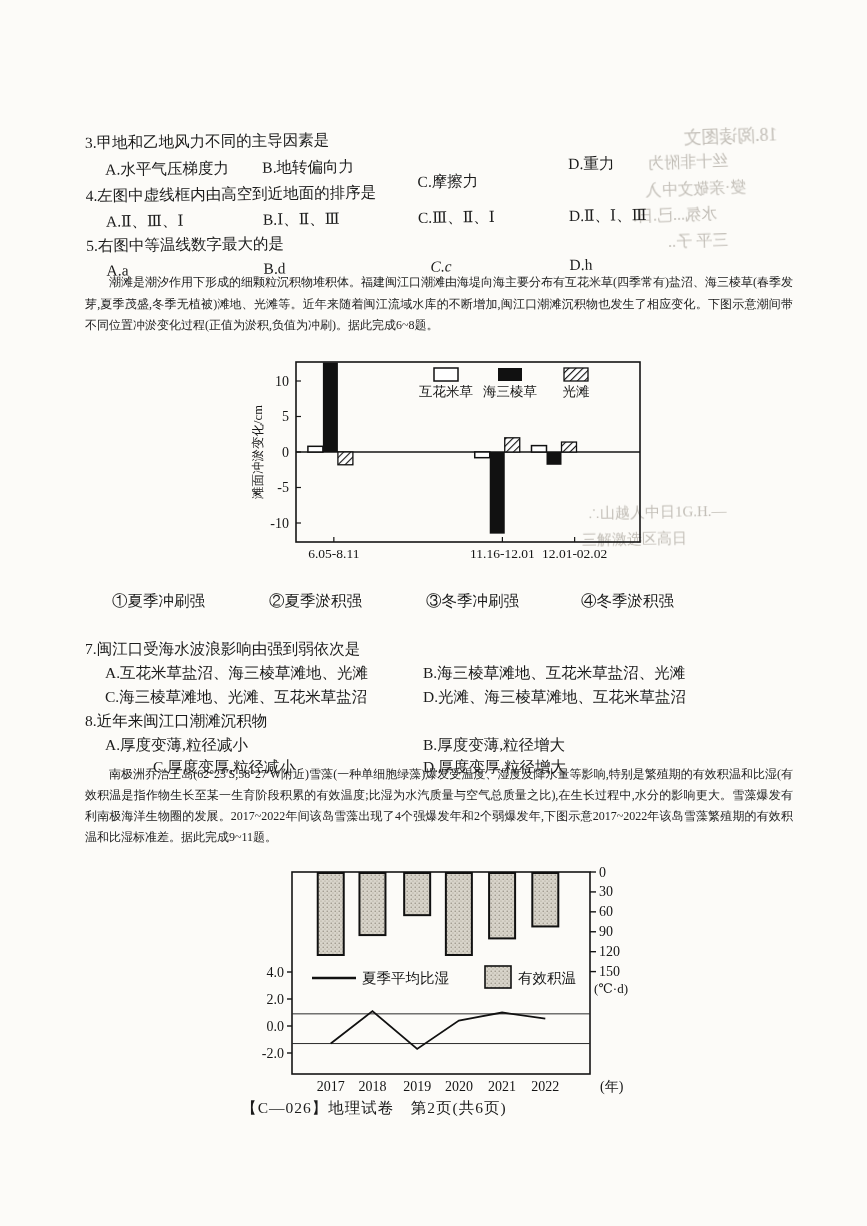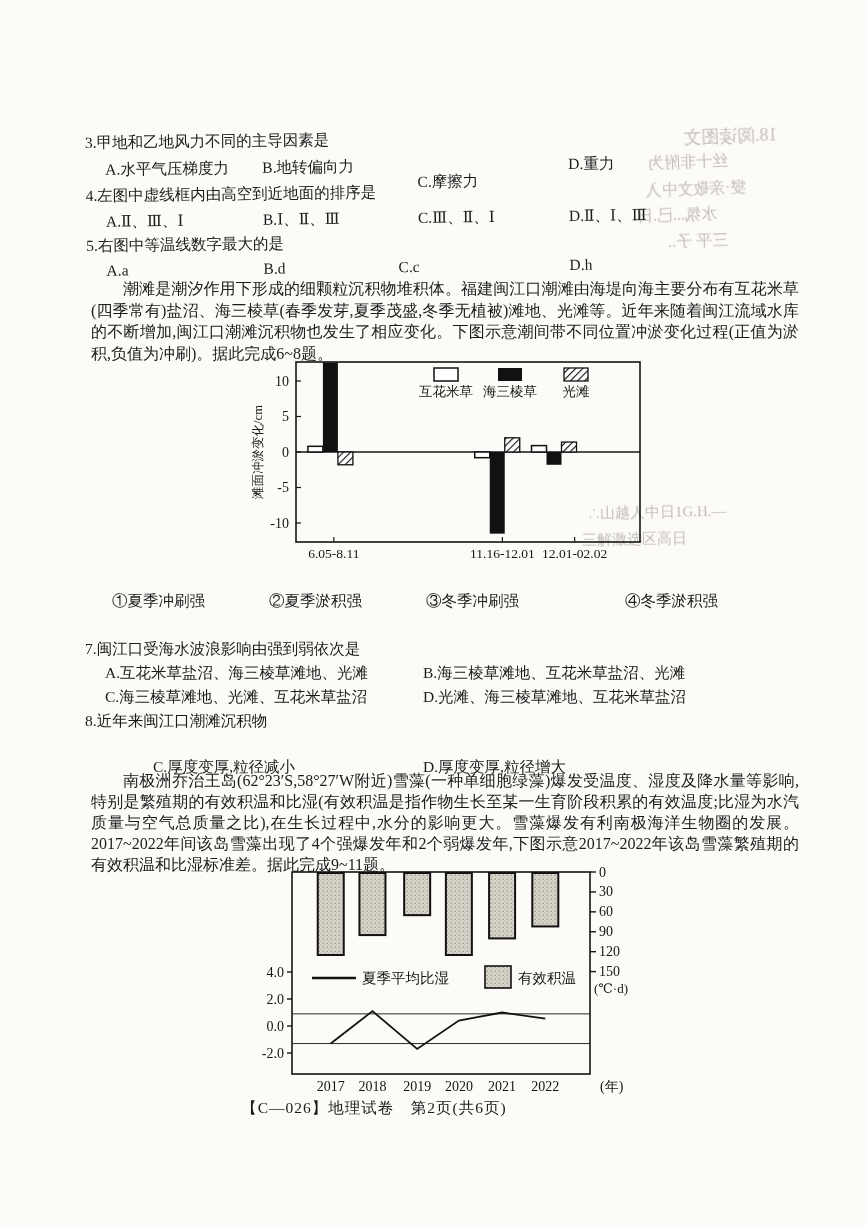--- a/index.html
+++ b/index.html
@@ -7,22 +7,22 @@
     position:relative;width:867px;height:1226px;margin:0 auto;
     background:#fcfbf8;overflow:hidden;
     font-family:"Liberation Serif","DejaVu Serif",serif;
     color:#1b1b1b;
   }
   .abs{position:absolute;}
   .stem{position:absolute;left:85px;width:710px;font-size:15.5px;white-space:nowrap;}
   .optrow{position:absolute;left:85px;width:720px;height:24px;font-size:15.5px;}
   .opt{position:absolute;top:0;white-space:nowrap;}
   .passage{
-    position:absolute;left:85px;width:708px;font-size:16px;line-height:21.6px;
-    text-align:justify;text-indent:2em;margin:6px;
+    position:absolute;left:85px;width:708px;font-size:12px;line-height:21.6px;
+    text-align:justify;text-indent:2em;margin:0;
   }
   .tilt{transform:rotate(-0.7deg);transform-origin:0 50%;}
   .chartbox{position:absolute;}
   .footer{
     position:absolute;left:0;top:1098px;width:748px;text-align:center;
     font-size:15.5px;letter-spacing:1px;
   }
   .bleed{
     position:absolute;font-size:16px;color:#8d867b;opacity:.52;
     transform:scaleX(-1) rotate(2deg);filter:blur(.4px);white-space:nowrap;
@@ -56,21 +56,21 @@
     <div class="optrow" style="top:213px;">
       <span class="opt" style="left:20px;">A.Ⅱ、Ⅲ、Ⅰ</span>
       <span class="opt" style="left:177px;">B.Ⅰ、Ⅱ、Ⅲ</span>
       <span class="opt" style="left:332px;">C.Ⅲ、Ⅱ、Ⅰ</span>
       <span class="opt" style="left:483px;">D.Ⅱ、Ⅰ、Ⅲ</span>
     </div>
     <div class="stem" style="top:237px;">5.右图中等温线数字最大的是</div>
     <div class="optrow" style="top:263px;">
       <span class="opt" style="left:20px;">A.a</span>
       <span class="opt" style="left:177px;">B.d</span>
-      <span class="opt" style="left:312px;">C.c</span>
+      <span class="opt" style="left:344px;font-style:italic;">C.c</span>
       <span class="opt" style="left:483px;">D.h</span>
     </div>
   </div>
 
   <p class="passage" style="top:272px;">潮滩是潮汐作用下形成的细颗粒沉积物堆积体。福建闽江口潮滩由海堤向海主要分布有互花米草(四季常有)盐沼、海三棱草(春季发芽,夏季茂盛,冬季无植被)滩地、光滩等。近年来随着闽江流域水库的不断增加,闽江口潮滩沉积物也发生了相应变化。下图示意潮间带不同位置冲淤变化过程(正值为淤积,负值为冲刷)。据此完成6~8题。</p>
 
   <div class="chartbox" style="left:248px;top:356px;">
     <svg id="chart1" width="400" height="208">
         <defs>
           <pattern id="hatch1" width="5" height="5" patternUnits="userSpaceOnUse" patternTransform="rotate(45)">
@@ -112,34 +112,38 @@
         <text x="262" y="40" font-size="13.5" text-anchor="middle">海三棱草</text>
         <rect x="316" y="12" width="24" height="13" fill="url(#hatch1)" stroke="#111111" stroke-width="1.3"></rect>
         <text x="328" y="40" font-size="13.5" text-anchor="middle">光滩</text>
       </svg>
   </div>
 
   <div class="optrow" style="top:591px;">
     <span class="opt" style="left:27px;">①夏季冲刷强</span>
     <span class="opt" style="left:184px;">②夏季淤积强</span>
     <span class="opt" style="left:341px;">③冬季冲刷强</span>
-    <span class="opt" style="left:496px;margin-left:44px;">④冬季淤积强</span>
+    <span class="opt" style="left:496px;">④冬季淤积强</span>
   </div>
 
   <div class="stem" style="top:639px;">7.闽江口受海水波浪影响由强到弱依次是</div>
   <div class="optrow" style="top:663px;">
     <span class="opt" style="left:20px;">A.互花米草盐沼、海三棱草滩地、光滩</span>
     <span class="opt" style="left:338px;">B.海三棱草滩地、互花米草盐沼、光滩</span>
   </div>
   <div class="optrow" style="top:687px;">
     <span class="opt" style="left:20px;">C.海三棱草滩地、光滩、互花米草盐沼</span>
     <span class="opt" style="left:338px;">D.光滩、海三棱草滩地、互花米草盐沼</span>
   </div>
 
   <div class="stem" style="top:711px;">8.近年来闽江口潮滩沉积物</div>
+  <div class="optrow" style="top:735px;">
+    <span class="opt" style="left:20px;">A.厚度变薄,粒径减小</span>
+    <span class="opt" style="left:338px;">B.厚度变薄,粒径增大</span>
+  </div>
   <div class="optrow" style="top:757px;">
     <span class="opt" style="left:20px;margin-left:48px;">C.厚度变厚,粒径减小</span>
     <span class="opt" style="left:338px;">D.厚度变厚,粒径增大</span>
   </div>
 
   <p class="passage" style="top:764px;line-height:21px;">南极洲乔治王岛(62°23′S,58°27′W附近)雪藻(一种单细胞绿藻)爆发受温度、湿度及降水量等影响,特别是繁殖期的有效积温和比湿(有效积温是指作物生长至某一生育阶段积累的有效温度;比湿为水汽质量与空气总质量之比),在生长过程中,水分的影响更大。雪藻爆发有利南极海洋生物圈的发展。2017~2022年间该岛雪藻出现了4个强爆发年和2个弱爆发年,下图示意2017~2022年该岛雪藻繁殖期的有效积温和比湿标准差。据此完成9~11题。</p>
 
   <div class="chartbox" style="left:242px;top:862px;">
     <svg id="chart2" width="430" height="235">
         <defs>

